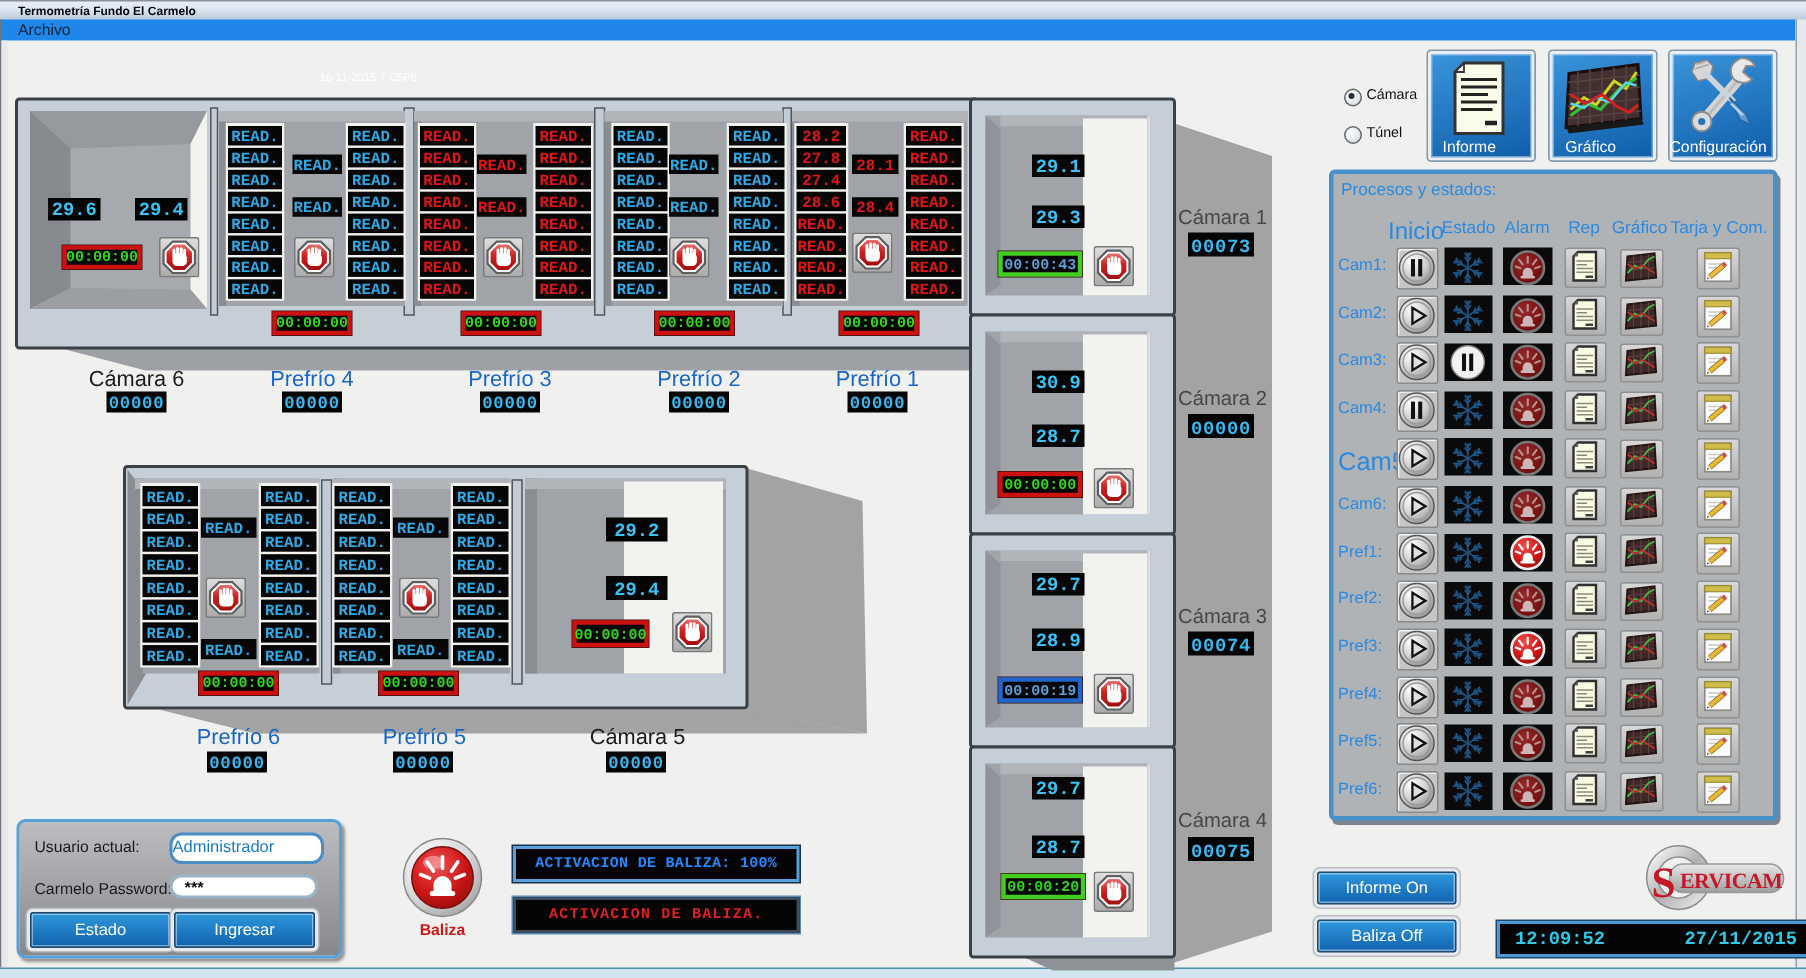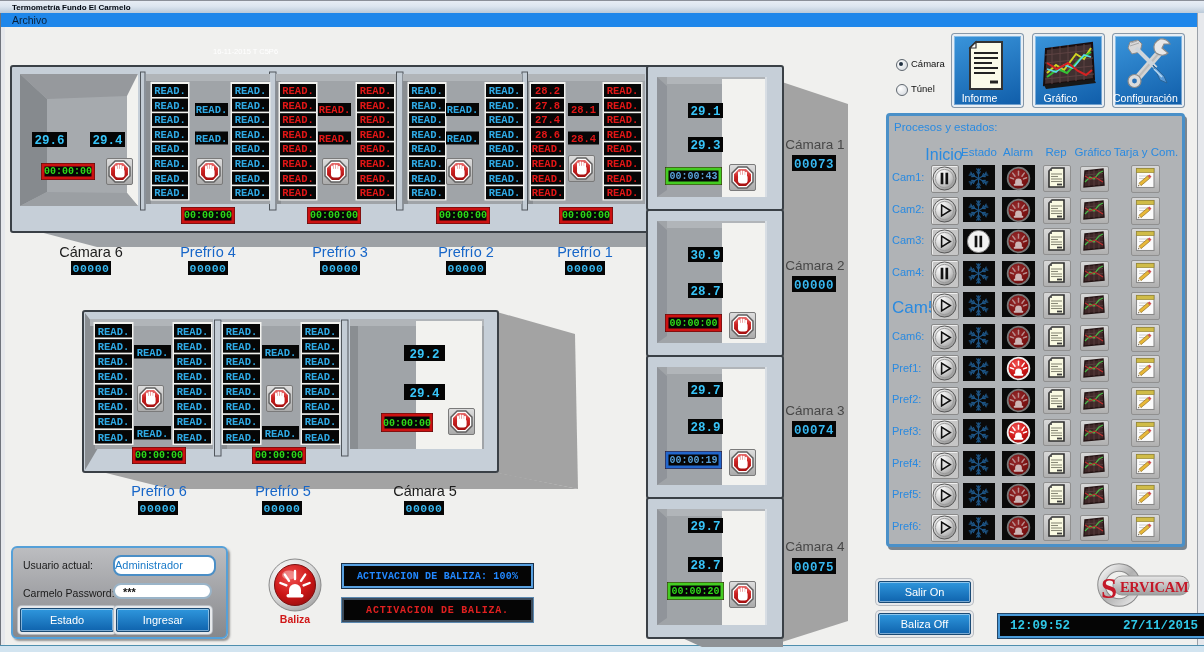--- a/index.html
+++ b/index.html
@@ -1016,21 +1016,21 @@
     <path d="M21 38 L21 33 A6 6 0 0 1 33 33 L33 38 Z" fill="#ffffff"></path>
     <rect x="18.5" y="37" width="17" height="3.4" rx="1.6" fill="#ffffff"></rect>
     <ellipse cx="21" cy="18" rx="7" ry="4.5" fill="#ffffff" opacity="0.35"></ellipse>
     <text x="27" y="66" font-size="10.5" font-weight="bold" fill="#d01818" text-anchor="middle" font-family="Liberation Sans, sans-serif">Baliza</text>
   </svg>
 
 <div class="lcdbox" style="left:342px;top:564px;width:187px;height:20px;border:2px solid #58a0e0;box-shadow:0 0 0 1px #1a3048;color:#2288ff;font-size:10px;letter-spacing:0.2px">ACTIVACION DE BALIZA: 100%</div>
 
 <div class="lcdbox" style="left:342px;top:598px;width:187px;height:20px;border:2px solid #3c4c5c;box-shadow:0 0 0 1px #5a88b0;color:#e02020;font-size:10px;letter-spacing:0.8px">ACTIVACION DE BALIZA.</div>
 
-<div class="blubtn" style="left:878px;top:581px;width:91px;height:20px">Salir On</div>
+<div class="blubtn" style="left:878px;top:581px;width:91px;height:20px">Informe On</div>
 
 <div class="blubtn" style="left:878px;top:613px;width:91px;height:20px">Baliza Off</div>
 
 <svg class="abs" style="left:1095px;top:561px" width="100" height="54">
     <circle cx="24" cy="24" r="17.5" fill="none" stroke="#8a8a8a" stroke-width="8.5"></circle>
     <circle cx="24" cy="24" r="17.5" fill="none" stroke="url(#gring)" stroke-width="6.5"></circle>
     <rect x="18" y="15" width="76" height="19" rx="9" fill="url(#gbar)" stroke="#999999"></rect>
     <text x="6" y="37" font-size="29" font-weight="bold" fill="#c41828" font-family="Liberation Serif, serif">S</text>
     <text x="25" y="31" font-size="14.5" font-weight="bold" fill="#c41828" font-family="Liberation Serif, serif" letter-spacing="-0.3">ERVICAM</text>
   </svg>

